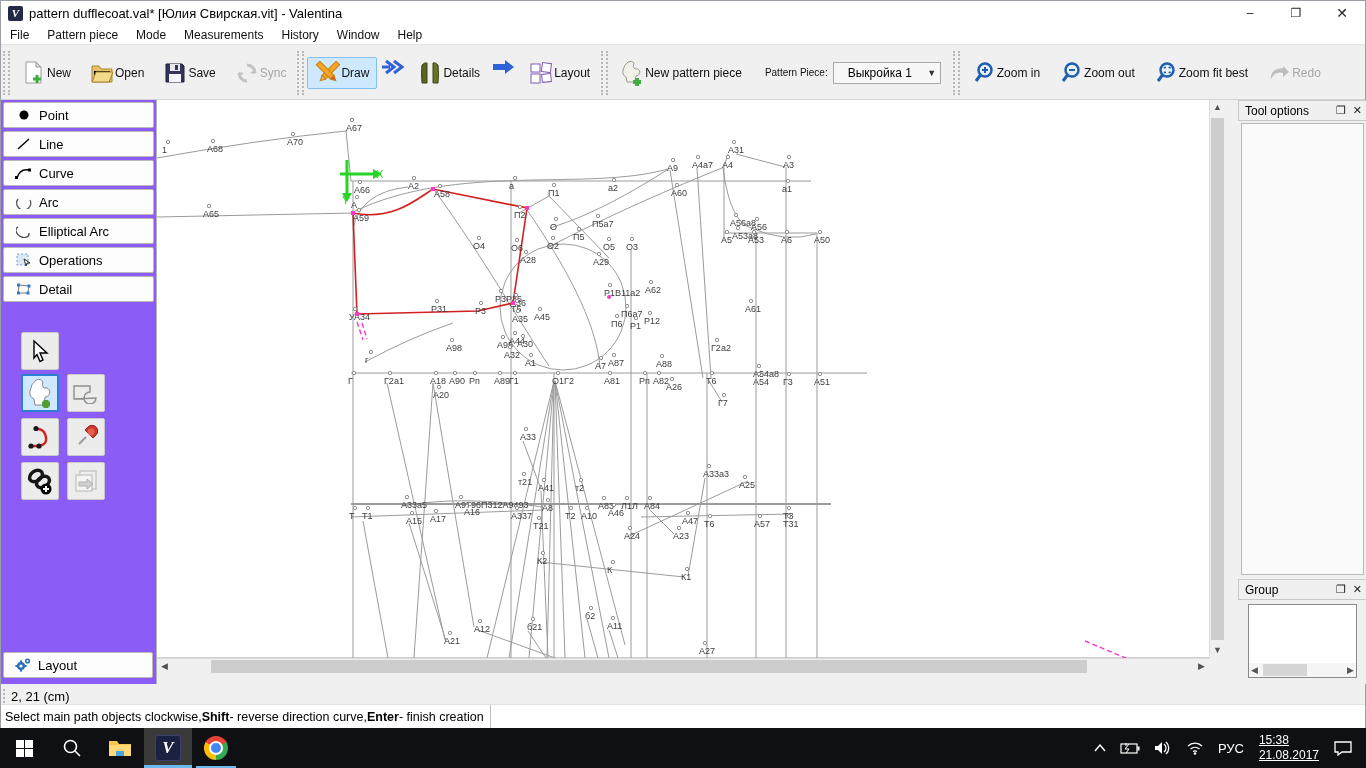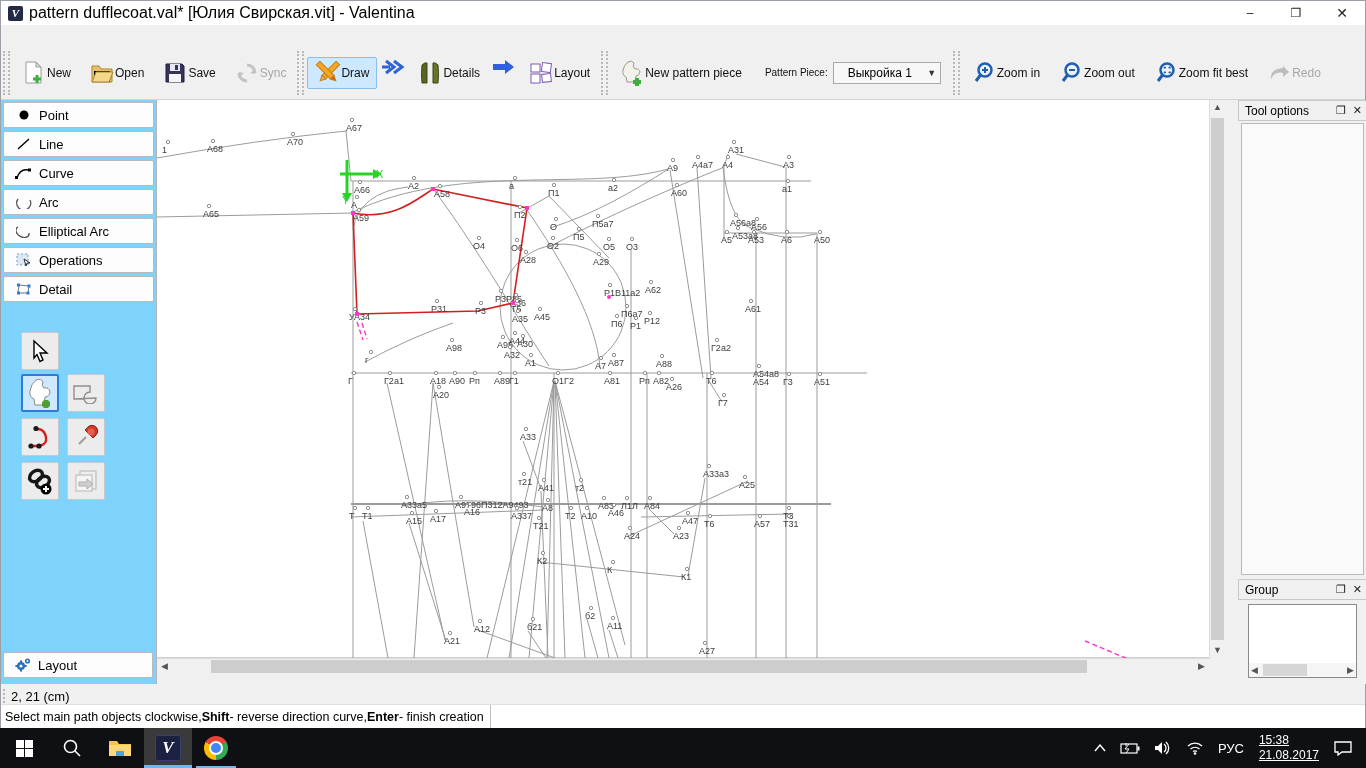--- a/index.html
+++ b/index.html
@@ -3,42 +3,42 @@
 <meta charset="utf-8">
 <style>
   * { margin:0; padding:0; box-sizing:border-box; }
   html,body { width:1366px; height:768px; overflow:hidden;
     font-family:"Liberation Sans","DejaVu Sans",sans-serif; font-size:13px; background:#f0f0f0; }
   .app { position:absolute; left:0; top:0; width:1366px; height:728px; background:#f0f0f0; border:1px solid #9aa0a6; }
 
   
   .titlebar { position:absolute; left:0; top:0; width:100%; height:24px; background:#ffffff; display:flex; align-items:center; }
   .appicon { width:15px; height:15px; margin:0 6px 0 7px; background:#232946; color:#fff; font:italic bold 11px "Liberation Serif",serif; display:flex; align-items:center; justify-content:center; border-radius:2px; }
-  .title-text { font-size:16px; color:#000; }
+  .title-text { font-size:13px; color:#000; }
   .winbtns { margin-left:auto; display:flex; height:100%; }
   .winbtn { width:46px; height:100%; display:flex; align-items:center; justify-content:center; font-size:12px; color:#222; }
   
   .menubar { position:absolute; left:0; top:24px; width:100%; height:20px; background:#ffffff; display:flex; align-items:center; border-bottom:1px solid #e4e4e4;}
   .menuitem { padding:0 9px; font-size:12px; color:#111; height:100%; display:flex; align-items:center; }
 
   
   .toolbar { position:absolute; left:0; top:45px; width:100%; height:54px; background:#f0f0f0; border-bottom:1px solid #d4d4d4; display:flex; align-items:center; }
   .tgrip { width:7px; height:44px; margin:0 2px; border-left:2px dotted #b9b9b9; border-right:2px dotted #b9b9b9; }
   .tbtn { display:flex; flex-direction:row; align-items:center; justify-content:center; padding:2px 7px; margin:0 1px; border:1px solid transparent; border-radius:2px; }
   .tbtn .ico { width:26px; height:26px; display:flex; align-items:center; justify-content:center; }
   .tbtn .lbl { font-size:12px; color:#111; margin-top:1px; white-space:nowrap; }
   .tbtn.disabled .lbl { color:#a7a7a7; }
   .tbtn.active { background:#cde8ff; border:1px solid #84c0ee; }
   .modearrow { width:30px; height:26px; display:flex; align-items:center; justify-content:center; margin-top:-12px; }
   .combolabel { font-size:10px; color:#111; margin:0 5px 0 14px; }
   .combobox { width:108px; height:22px; background:#f7f7f7; border:1px solid #a9a9a9; display:flex; align-items:center; font-size:12px; padding-left:14px; }
   .combobox .arrow { margin-left:auto; width:16px; color:#333; font-size:9px; text-align:center; }
 
   
-  .sidebar { position:absolute; left:0; top:99px; width:156px; height:584px; background:#7dd3fc; border-right:1px solid #b4b4b4; }
+  .sidebar { position:absolute; left:0; top:99px; width:156px; height:584px; background:#8b5cf6; border-right:1px solid #b4b4b4; }
   .catbtn { margin:2px 2px 3px 2px; height:26px; background:#fdfdfd; border:1px solid #b9b9b9; border-radius:2px; display:flex; align-items:center; padding-left:9px; }
   .catbtn .ci { width:22px; display:flex; justify-content:center; }
   .catbtn .cl { font-size:13px; color:#000; margin-left:4px; }
   .toolgrid { position:absolute; left:14px; top:232px; width:130px; }
   .gbtn { position:absolute; width:38px; height:38px; background:#ececec; border:1px solid #c9c9c9; border-radius:2px; display:flex; align-items:center; justify-content:center; }
   .gbtn.sel { background:#cde8ff; border:2px solid #2a7fd4; }
   .layoutbtn { position:absolute; left:2px; top:552px; width:150px; height:26px; background:#fdfdfd; border:1px solid #b9b9b9; border-radius:2px; display:flex; align-items:center; padding-left:10px; font-size:13px; }
 
   
   .canvaswrap { position:absolute; left:156px; top:99px; width:1052px; height:558px; background:#ffffff; border-bottom:1px solid #cfcfcf; }
@@ -86,20 +86,29 @@
   <div class="titlebar">
     <div class="appicon">V</div>
     <div class="title-text">pattern dufflecoat.val* [Юлия Свирская.vit] - Valentina</div>
     <div class="winbtns">
       <div class="winbtn">–</div>
       <div class="winbtn">❐</div>
       <div class="winbtn" style="font-size:14px;">✕</div>
     </div>
   </div>
 
+  <div class="menubar">
+    <div class="menuitem">File</div>
+    <div class="menuitem">Pattern piece</div>
+    <div class="menuitem">Mode</div>
+    <div class="menuitem">Measurements</div>
+    <div class="menuitem">History</div>
+    <div class="menuitem">Window</div>
+    <div class="menuitem">Help</div>
+  </div>
 
   <div class="toolbar">
     <div class="tgrip"></div>
 
     <div class="tbtn">
       <span class="ico">
         <svg width="22" height="24">
             <path d="M3,1 h10 l5,5 v16 h-15 z" fill="#fff" stroke="#9a9a9a"></path>
             <path d="M13,1 l5,5 h-5 z" fill="#dcdcdc" stroke="#9a9a9a"></path>
             <g stroke="#3fae3f" stroke-width="3">

